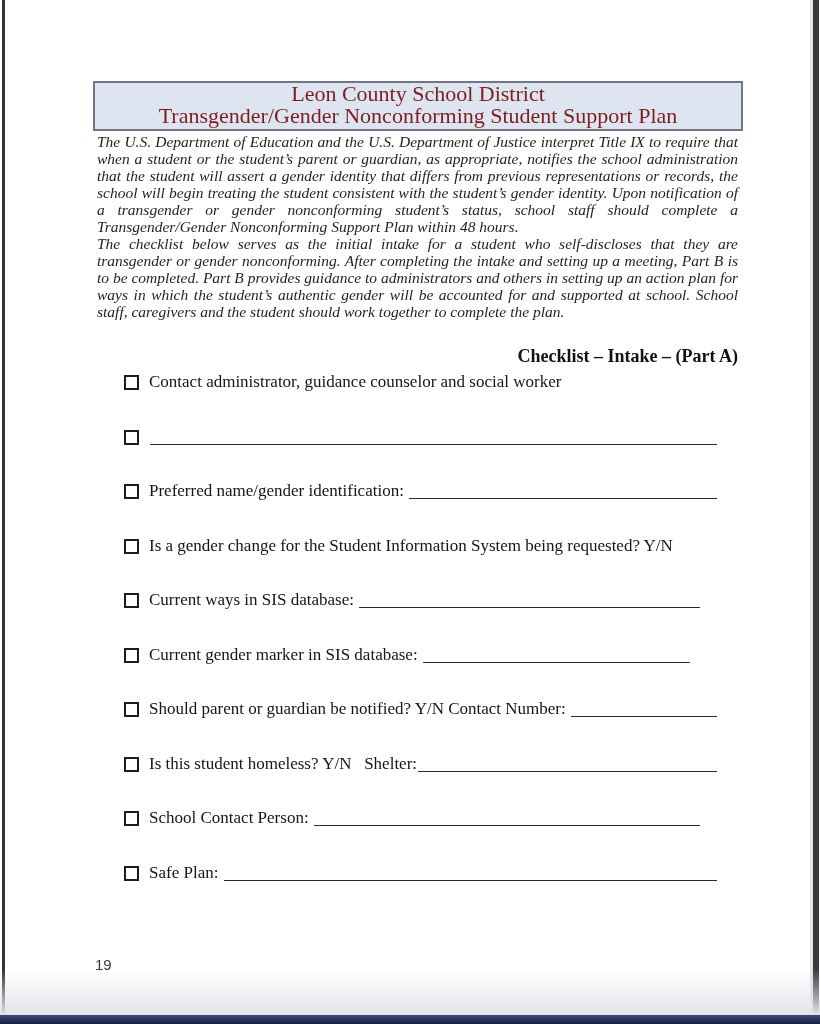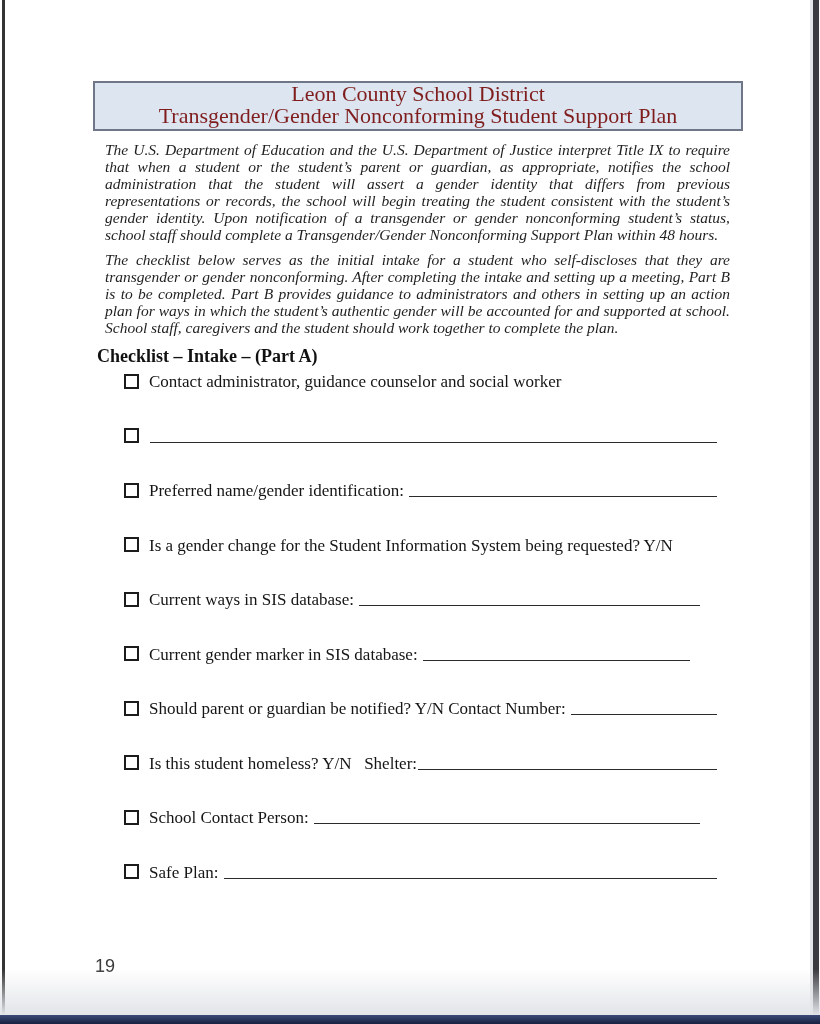--- a/index.html
+++ b/index.html
@@ -19,38 +19,38 @@
   
   .titlebox { position:absolute; left:93px; top:81px; width:650px;
               background:#dde5f1; border:2px solid #6e7687; text-align:center;
               padding:0 0 2px 0; }
   .titlebox .t1, .titlebox .t2 { font-weight:normal; font-size:22px; line-height:22px; color:#7f1d1d; }
 
   
   .intro { position:absolute; left:97px; top:133px; width:641px;
            font-style:italic; font-size:15.5px; line-height:17px;
            text-align:justify; color:#1f1f1f; }
-  .intro p { margin:8px; }
+  .intro p { margin:0; }
 
   
   .ck-heading { position:absolute; left:97px; top:346px; width:641px;
-                text-align:left; font-weight:bold; font-size:18px; color:#111; }
+                text-align:right; font-weight:bold; font-size:18px; color:#111; }
   .ck-list { position:absolute; left:124px; top:371px; width:593px; }
-  .ck-item { display:flex; align-items:flex-start; height:21px; margin-bottom:33.5px;
+  .ck-item { display:flex; align-items:center; height:21px; margin-bottom:33.5px;
              font-size:17px; line-height:21px; color:#151515; }
   .ckbox { flex:none; width:15px; height:15px; border:2px solid #1c1c1c;
            margin:2.5px 10px 0 0; background:#fff; }
   .ck-text { white-space:pre; }
   .ck-fill { flex:1 1 auto; border-bottom:1.5px solid #2b2b2b; height:17px; margin-left:1px; }
   .ck-list .ck-item:nth-child(5) .ck-fill { margin-right:17px; }
   .ck-list .ck-item:nth-child(6) .ck-fill { margin-right:27px; }
   .ck-list .ck-item:nth-child(9) .ck-fill { margin-right:17px; }
 
   .page-num { position:absolute; left:95px; top:956px;
-              font-family:"Liberation Sans", sans-serif; font-size:18px; color:#3a3a3a; }
+              font-family:"Liberation Sans", sans-serif; font-size:15px; color:#3a3a3a; }
 </style>
 </head>
 <body>
 
 <div class="screen">
 
   <div class="edge-left"></div>
   <div class="edge-right-light"></div>
   <div class="edge-right"></div>
 

